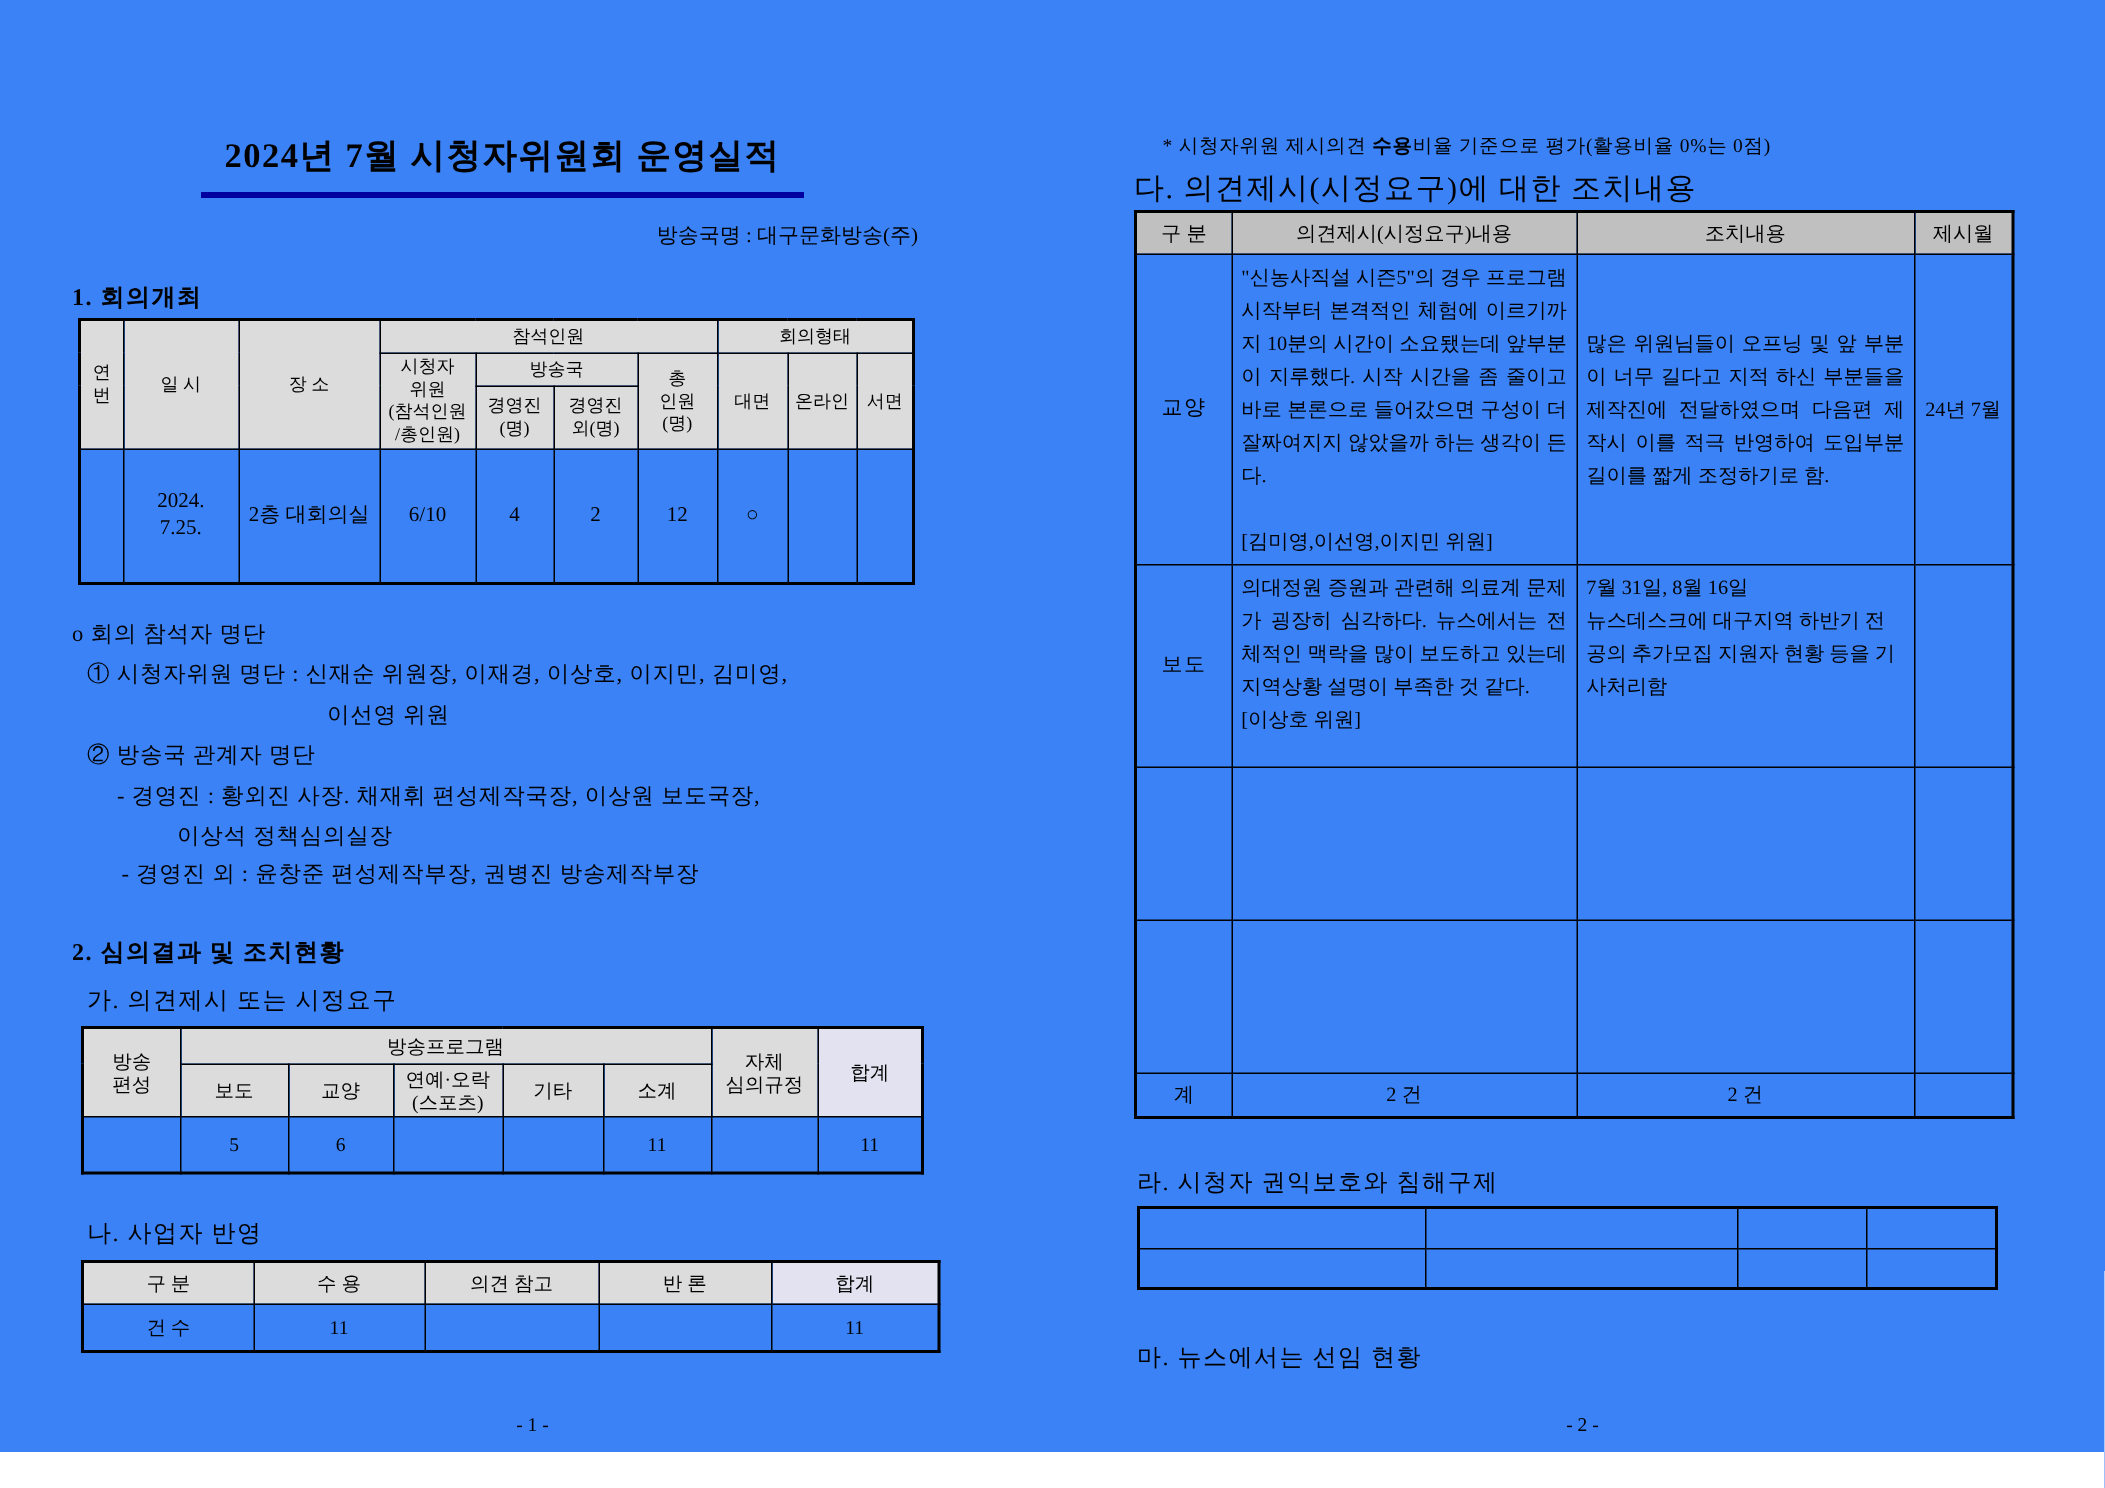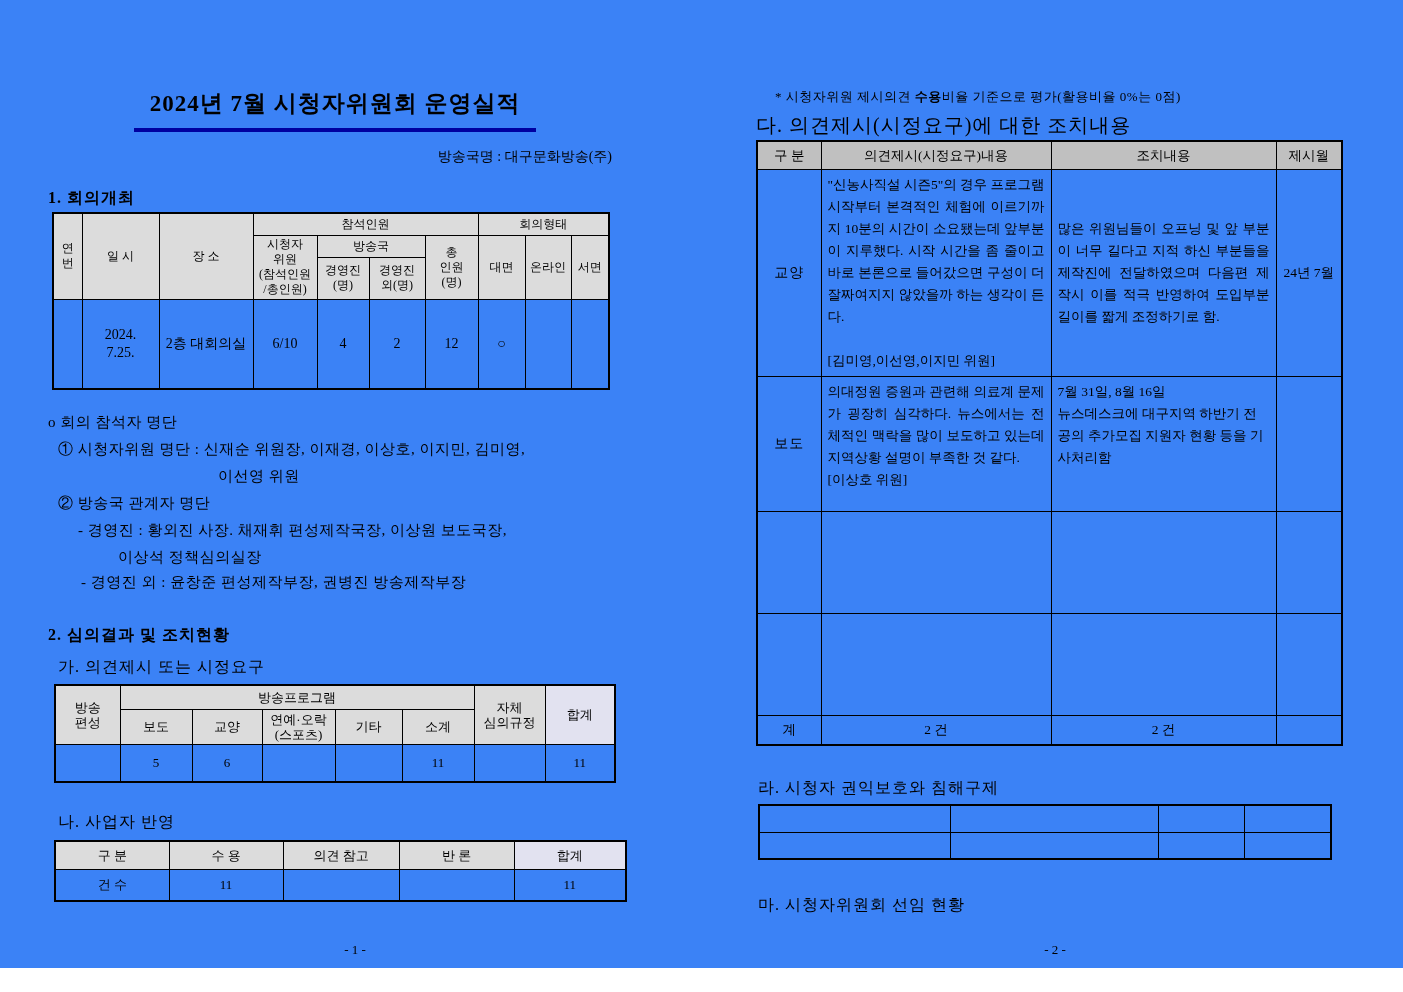--- a/index.html
+++ b/index.html
@@ -268,18 +268,18 @@
       </tr>
       <tr style="height:27px;">
         <td></td>
         <td></td>
         <td></td>
         <td></td>
       </tr>
     </tbody>
       </table>
 
-    <div class="abs h-sub" style="left:8px;top:895px;font-size:16px;">마. 시청자위원회 선임 현황</div>
+    <div class="abs h-sub" style="left:8px;top:895px;font-size:16px;">마. 뉴스에서는 선임 현황</div>
 
     <div class="abs pageno" style="left:0;top:942px;width:610px;text-align:center;">- 2 -</div>
   </div>
 
 </div>
 
 </body></html>

